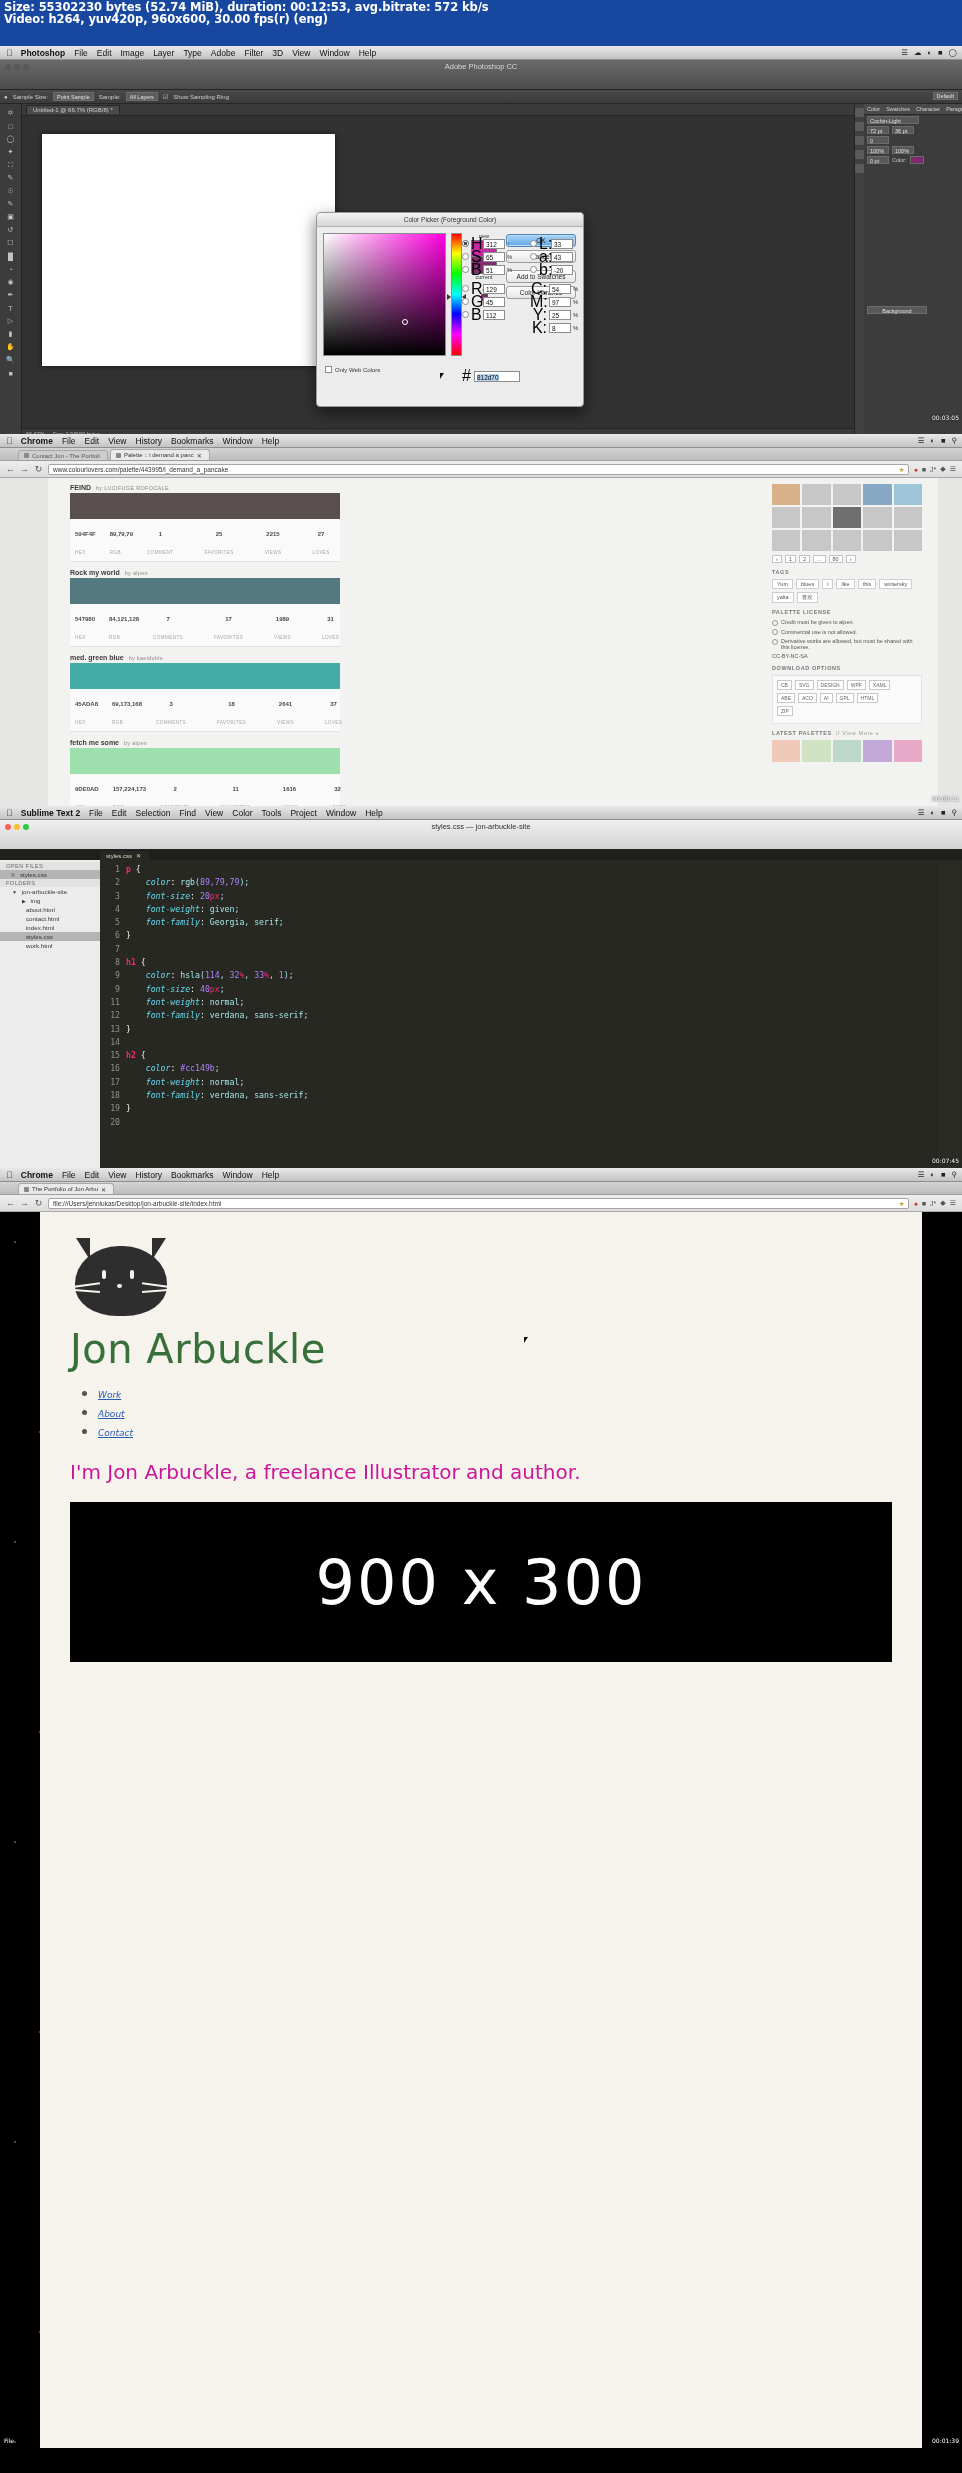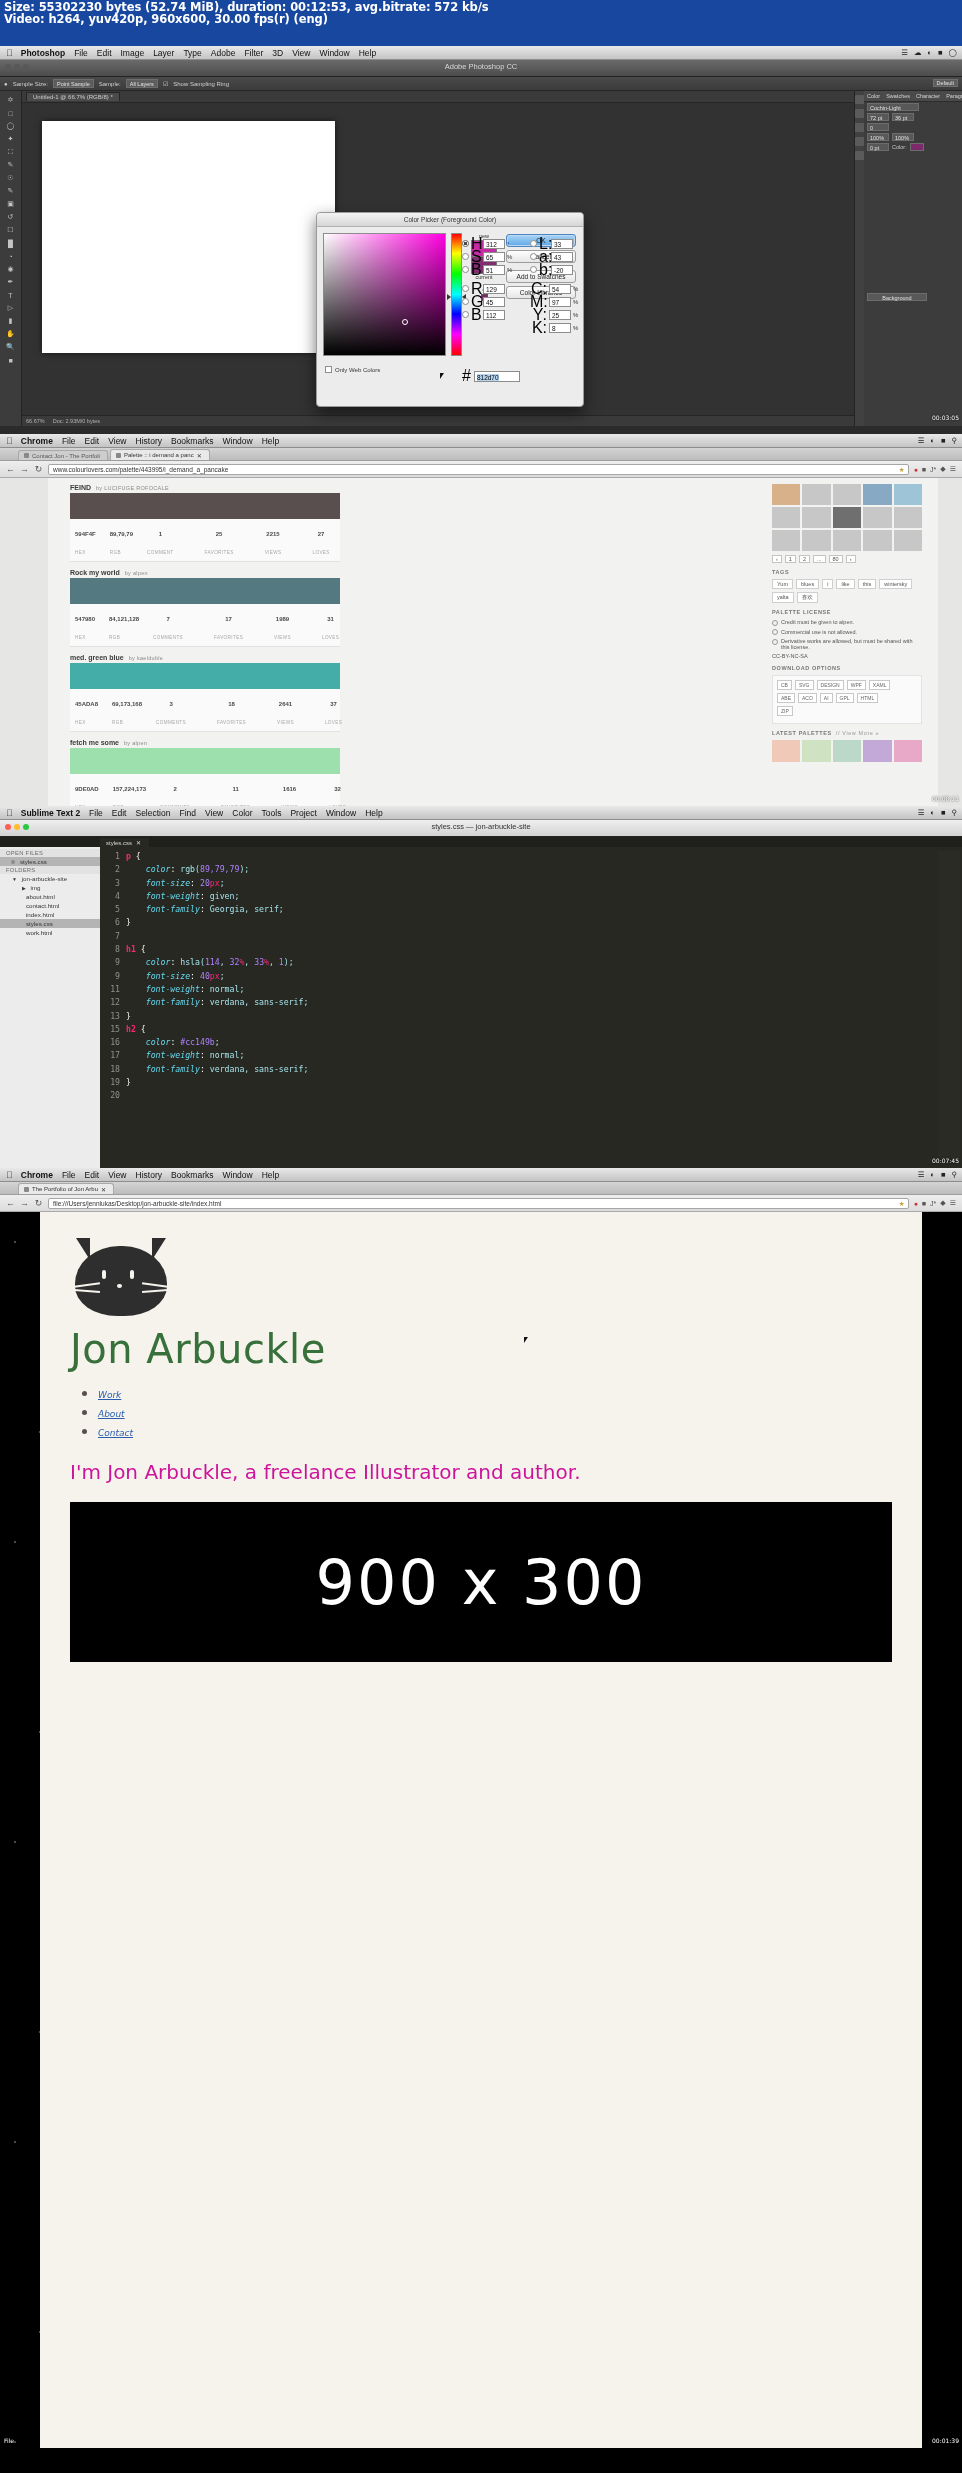--- a/index.html
+++ b/index.html
@@ -37,21 +37,21 @@
     border-bottom: 1px solid #8d8d8d;
   }
   .macbar .apple { font-size: 9px; margin-right: 8px; }
   .macbar .mi { margin-right: 9px; white-space: nowrap; }
   .macbar .mi.b { font-weight: bold; }
   .macbar .right { margin-left:auto; display:flex; gap:6px; padding-right:5px; font-size:7.5px; color:#222;}
 
   
   #ps { height: 388px; background: #2b2b2b; }
   .ps-title {
-    height: 17px; background: linear-gradient(180deg,#6a6a6a,#4c4c4c);
+    height: 30px; background: linear-gradient(180deg,#6a6a6a,#4c4c4c);
     color: #d8d8d8; font-size: 7.5px; text-align: center; line-height: 13px;
     position: relative; border-bottom:1px solid #232323;
   }
   .traffic { position:absolute; left:5px; top:3.5px; display:flex; gap:3px; }
   .traffic i { width:6px;height:6px;border-radius:50%;display:block;background:#585858;}
   .ps-optbar {
     height: 14px; background: linear-gradient(180deg,#4a4a4a,#3b3b3b);
     border-bottom:1px solid #262626; display:flex; align-items:center;
     font-size:6px; color:#cfcfcf; padding-left:4px; gap:5px;
   }
@@ -870,20 +870,24 @@
           </div>
           <div class="codeline">
             <span class="gutter">12</span>
             <span class="ctext"><span class="c-punc">    </span><span class="c-prop">font-family</span><span class="c-punc">: </span><span class="c-val">verdana, sans-serif;</span></span>
           </div>
           <div class="codeline">
             <span class="gutter">13</span>
             <span class="ctext"><span class="c-punc">}</span></span>
           </div>
           <div class="codeline">
+            <span class="gutter">14</span>
+            <span class="ctext"><span class="c-punc"></span></span>
+          </div>
+          <div class="codeline">
             <span class="gutter">15</span>
             <span class="ctext"><span class="c-sel">h2</span><span class="c-punc"> {</span></span>
           </div>
           <div class="codeline">
             <span class="gutter">16</span>
             <span class="ctext"><span class="c-punc">    </span><span class="c-prop">color</span><span class="c-punc">: </span><span class="c-num">#cc149b</span><span class="c-val">;</span></span>
           </div>
           <div class="codeline">
             <span class="gutter">17</span>
             <span class="ctext"><span class="c-punc">    </span><span class="c-prop">font-weight</span><span class="c-punc">: </span><span class="c-val">normal;</span></span>

